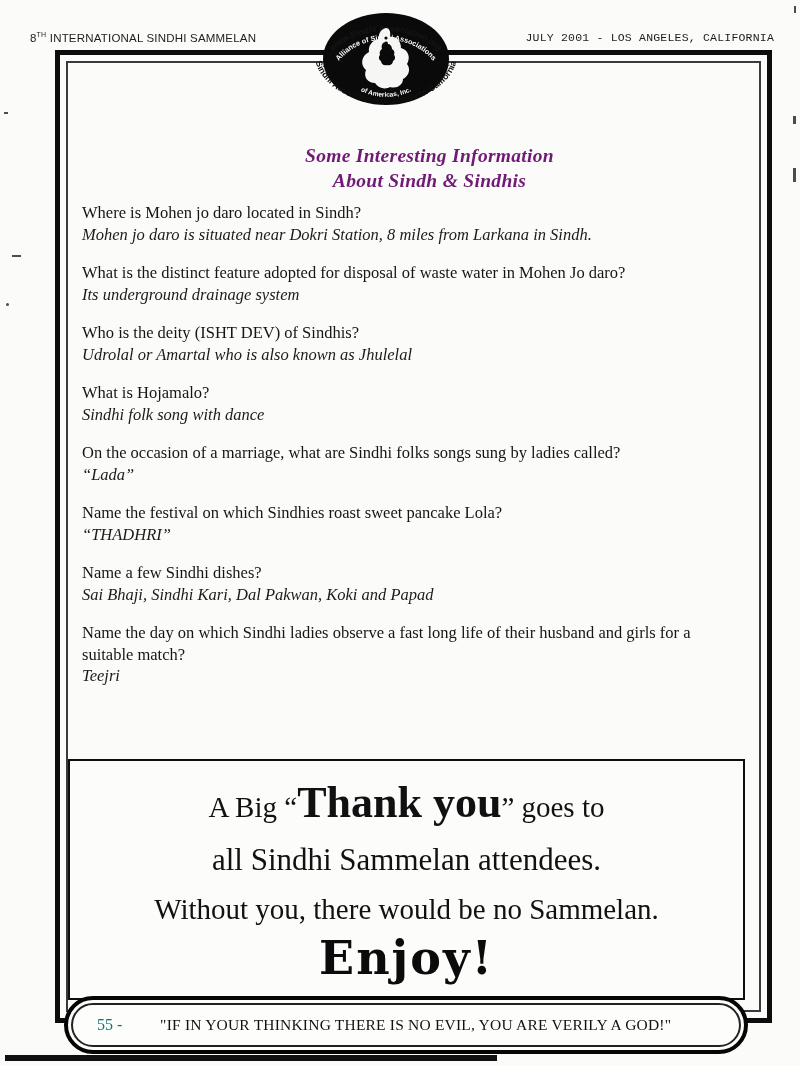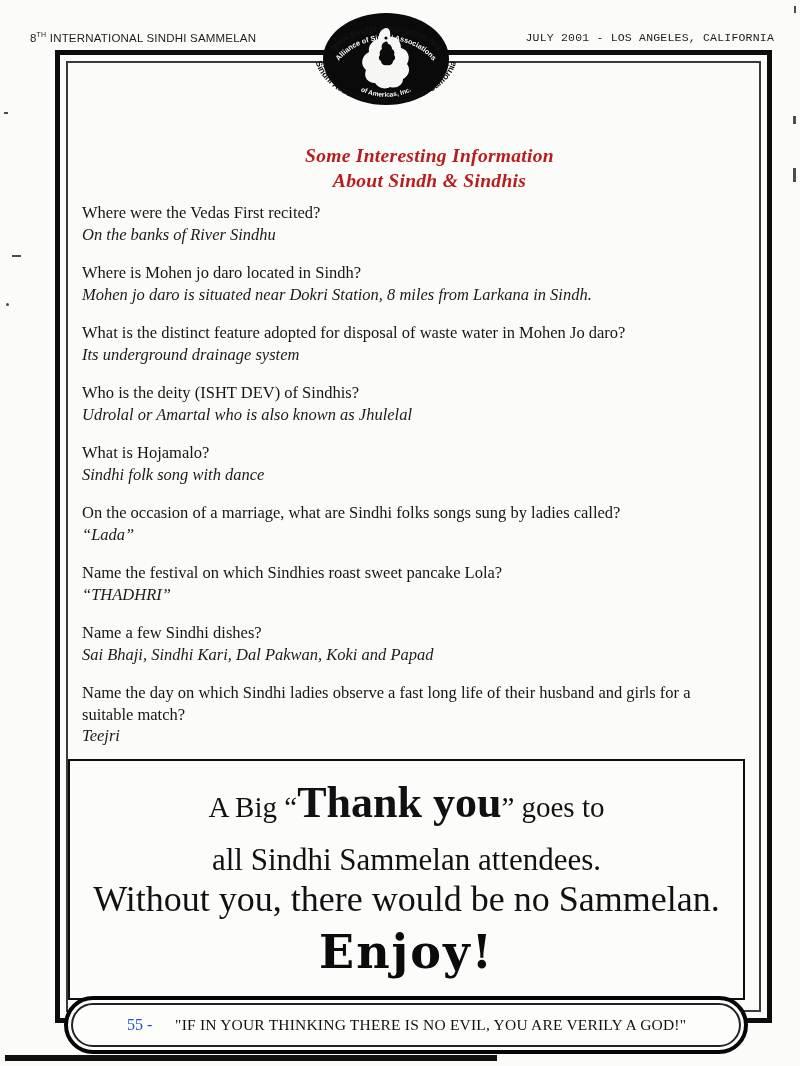--- a/index.html
+++ b/index.html
@@ -19,45 +19,45 @@
            border:5px solid #0c0c0c; background:transparent; }
   .frame-inner { position:absolute; left:6px; top:6px; right:6px; bottom:6px;
                  border:2px solid #3a3a3a; }
 
   
   .logo { position:absolute; left:307px; top:4px; width:158px; height:108px; z-index:4; }
 
   
   .title { position:absolute; left:55px; top:143px; width:717px; text-align:center;
            font-weight:bold; font-style:italic; font-size:19.5px; line-height:25px;
-           letter-spacing:.3px; color:#b91c1c;padding-left:32px; }
+           letter-spacing:.3px; color:#701a75;padding-left:32px; }
 
   
   .qa-list { position:absolute; left:82px; top:202px; width:632px; }
   .qa-item { margin-bottom:17px; }
   .qa-q { font-size:16.5px; line-height:21.5px; color:#151515; }
   .qa-a { font-size:16.5px; line-height:21.5px; font-style:italic; color:#1b1b1b; }
 
   
   .thankyou { position:absolute; left:68px; top:759px; width:677px; height:241px;
               border:2.5px solid #0e0e0e; background:#fcfcfb; text-align:center; z-index:2; }
   .ty-line1 { margin-top:16px; font-size:29px; color:#111; }
   .ty-big   { font-size:44px; font-weight:bold; }
   .ty-line2 { margin-top:14px; font-size:31px; color:#111; }
-  .ty-line3 { margin-top:0; font-size:36px; color:#111; }
+  .ty-line3 { margin-top:15px; font-size:29px; color:#111; }
   .ty-line4 { margin-top:5px; font-size:46px; font-weight:bold; letter-spacing:2px;
               font-family:"DejaVu Serif", serif; color:#0b0b0b; }
 
   
   .footer-pill { position:absolute; left:64px; top:996px; width:684px; height:58px;
                  border:4px solid #050505; border-radius:30px; background:#fdfdfc; z-index:5; }
   .footer-pill-inner { position:absolute; left:3px; top:3px; right:3px; bottom:3px;
                        border:2px solid #222; border-radius:25px;
                        display:flex; align-items:center; }
-  .page-num { margin-left:54px; font-size:16px; color:#1d4ed8; white-space:nowrap; }
+  .page-num { margin-left:24px; font-size:16px; color:#0f766e; white-space:nowrap; }
   .footer-quote { flex:1; text-align:center; font-size:15.5px; letter-spacing:.2px;
                   color:#111; padding-right:30px; }
 
   
   .scan-band { position:absolute; left:5px; top:1055px; width:492px; height:6px; background:#101010; }
   .art { position:absolute; background:#4c4c4c; }
   .a1 { left:4px;  top:112px; width:4px; height:2px; }
   .a2 { left:12px; top:255px; width:9px; height:2px; }
   .a3 { left:6px;  top:303px; width:3px; height:3px; border-radius:2px; }
   .a4 { left:793px; top:116px; width:3px; height:8px; }
@@ -100,24 +100,20 @@
       <textPath href="#arcOuterBot" startOffset="50%" text-anchor="middle">Sindhi Association of Southern California</textPath>
     </text>
   </svg>
 
   <div class="title">
     <div>Some Interesting Information</div>
     <div>About Sindh &amp; Sindhis</div>
   </div>
 
   <div class="qa-list" id="qa-list">
-      <div class="qa-item">
-    <div class="qa-q">Where were the Vedas First recited?</div>
-    <div class="qa-a">On the banks of River Sindhu</div>
-  </div>
       <div class="qa-item">
     <div class="qa-q">Where is Mohen jo daro located in Sindh?</div>
     <div class="qa-a">Mohen jo daro is situated near Dokri Station, 8 miles from Larkana in Sindh.</div>
   </div>
       <div class="qa-item">
     <div class="qa-q">What is the distinct feature adopted for disposal of waste water in Mohen Jo daro?</div>
     <div class="qa-a">Its underground drainage system</div>
   </div>
       <div class="qa-item">
     <div class="qa-q">Who is the deity (ISHT DEV) of Sindhis?</div>

